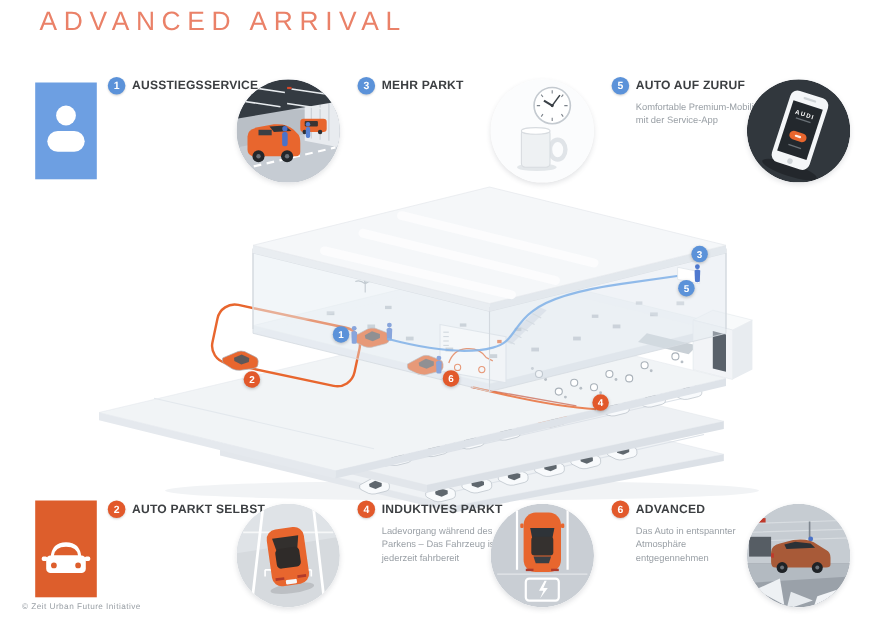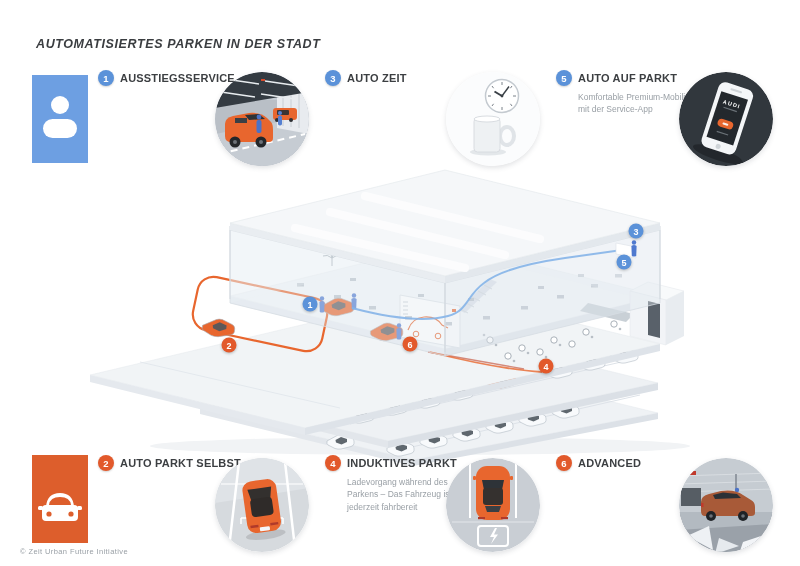--- a/index.html
+++ b/index.html
@@ -37,21 +37,21 @@
           transform:translate(-50%,-50%);box-shadow:0 1px 3px rgba(0,0,0,.25);}
   .marker-blue{background:#5b92d9;}
   .marker-orange{background:#e2592b;}
   .footer{position:absolute;left:20px;top:547px;font-size:7.5px;color:#9aa0a6;letter-spacing:.4px;}
 </style>
 </head>
 <body>
 
 <div class="page">
 
-  <div class="subtitle">AUTOMATISIERTES PARKEN IN DER STADT</div>
+  <div class="title">ADVANCED ARRIVAL</div>
 
   <svg class="scene" width="800" height="566" viewBox="0 0 800 566">
     <defs>
       <g id="car">
         <path d="M-13,0 L-2,-6 Q0,-7 3,-6.5 L11,-3.5 Q14,-2.5 14,0 L14,2.5 Q14,4.5 11,5.5 L1,8 Q-2,8.5 -5,7.5 L-12,4 Q-13.5,3 -13,0 Z" fill="currentColor" stroke="rgba(165,175,185,.7)" stroke-width=".7"></path>
         <path d="M-4.5,-1 L1,-4 L7,-2 L7,1 L1.5,3.5 L-4,1.5 Z" fill="#4e565e" opacity=".9"></path>
       </g>
       <g id="prs">
         <circle cx="0" cy="-7.5" r="2.2" fill="#4f79cf"></circle>
         <path d="M-2.6,-4 Q0,-6 2.6,-4 L2.2,6 Q0,7 -2.2,6 Z" fill="#4f79cf"></path>
@@ -221,27 +221,27 @@
 
   <div class="step" style="left:98px;top:70px;">
     <div class="step-head">
       <div class="badge badge-blue">1</div>
       <div class="step-title">AUSSTIEGSSERVICE</div>
     </div>
   </div>
   <div class="step" style="left:325px;top:70px;">
     <div class="step-head">
       <div class="badge badge-blue">3</div>
-      <div class="step-title">AUTO ZEIT</div>
+      <div class="step-title">MEHR PARKT</div>
     </div>
   </div>
   <div class="step w-wide" style="left:556px;top:70px;">
     <div class="step-head">
       <div class="badge badge-blue">5</div>
-      <div class="step-title">AUTO AUF PARKT</div>
+      <div class="step-title">AUTO AUF ZURUF</div>
     </div>
     <div class="step-desc">Komfortable Premium-Mobilität mit der Service-App</div>
   </div>
 
   <div class="step" style="left:98px;top:455px;">
     <div class="step-head">
       <div class="badge badge-orange">2</div>
       <div class="step-title">AUTO PARKT SELBST</div>
     </div>
   </div>
@@ -250,20 +250,21 @@
       <div class="badge badge-orange">4</div>
       <div class="step-title">INDUKTIVES PARKT</div>
     </div>
     <div class="step-desc">Ladevorgang während des Parkens – Das Fahrzeug ist jederzeit fahrbereit</div>
   </div>
   <div class="step" style="left:556px;top:455px;">
     <div class="step-head">
       <div class="badge badge-orange">6</div>
       <div class="step-title">ADVANCED</div>
     </div>
+    <div class="step-desc">Das Auto in entspannter Atmosphäre entgegennehmen</div>
   </div>
 
   <div class="vig" style="left:215px;top:72px;">
     <svg width="94" height="94" viewBox="0 0 94 94">
       <circle cx="47" cy="47" r="47" fill="#c4cad1"></circle>
       <clipPath id="vc1">
           <circle cx="47" cy="47" r="47"></circle>
         </clipPath>
       <g clip-path="url(#vc1)">
         <rect x="0" y="28" width="94" height="66" fill="#b9bfc6"></rect>

